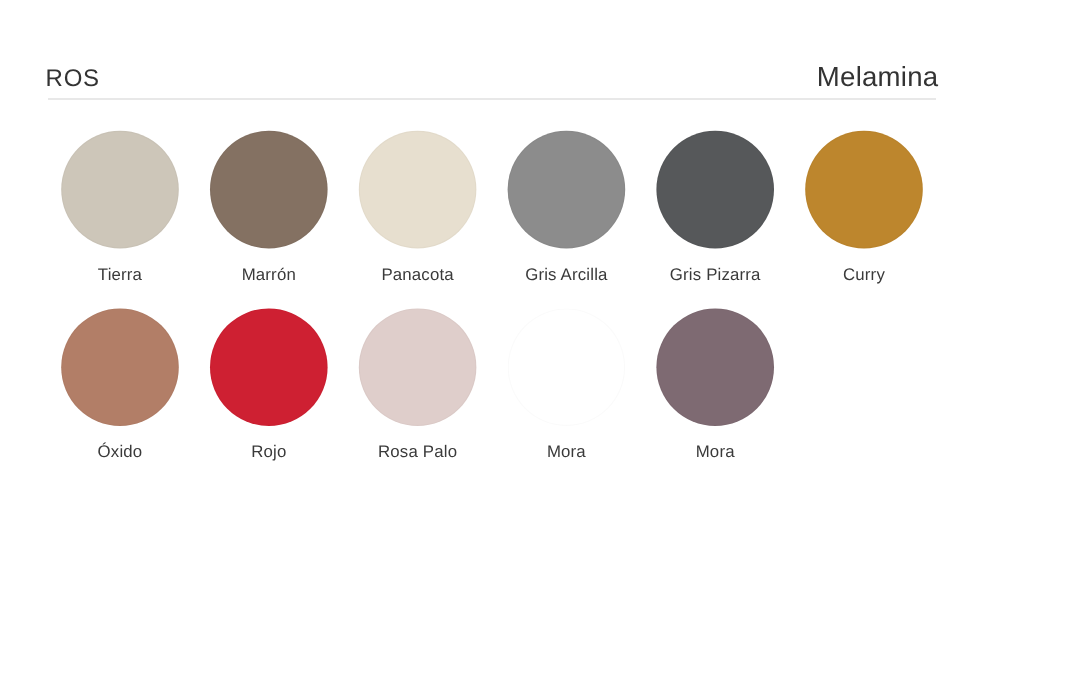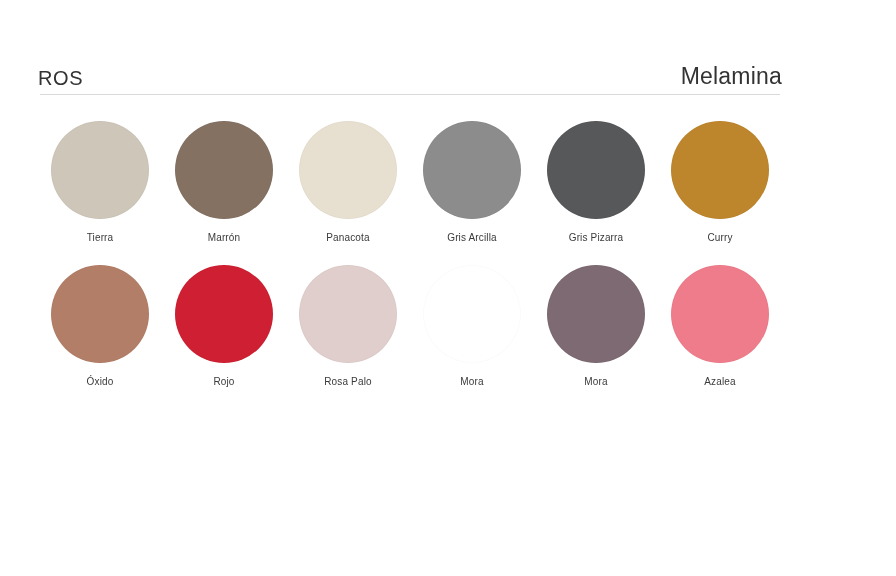--- a/index.html
+++ b/index.html
@@ -14,21 +14,21 @@
     font-family: "Liberation Sans", sans-serif;
     color: #2b2b2b;
     overflow: hidden;
   }
 
   .page {
     position: relative;
     width: 820px;
     height: 576px;
     box-sizing: border-box;
-    padding: 16px 38px;
+    padding: 4px 38px;
   }
 
   
   .header {
     display: flex;
     align-items: flex-end;
     justify-content: space-between;
     height: 78px;
     padding-bottom: 6px;
     box-sizing: border-box;
@@ -68,21 +68,21 @@
     justify-content: flex-start;
   }
   .swatch-dot {
     width: 98px;
     height: 98px;
     border-radius: 50%;
     box-shadow: inset 0 0 0 1px rgba(0,0,0,0.02);
   }
   .swatch-label {
     margin-top: 14px;
-    font-size: 10px;
+    font-size: 14px;
     line-height: 1;
     color: #3a3a3a;
     text-align: center;
     letter-spacing: 0.15px;
   }
 </style>
 </head>
 <body>
 
 <div class="page">
@@ -132,19 +132,15 @@
         <div class="swatch-label">Rosa Palo</div>
       </div>
       <div class="swatch-cell">
         <div class="swatch-dot"></div>
         <div class="swatch-label">Mora</div>
       </div>
       <div class="swatch-cell">
         <div class="swatch-dot" style="background: rgb(126, 106, 114);"></div>
         <div class="swatch-label">Mora</div>
       </div>
-      <div class="swatch-cell">
-        <div class="swatch-dot" style="background: rgb(238, 124, 138);"></div>
-        <div class="swatch-label">Azalea</div>
-      </div>
     </div>
 
 </div>
 
 </body></html>

